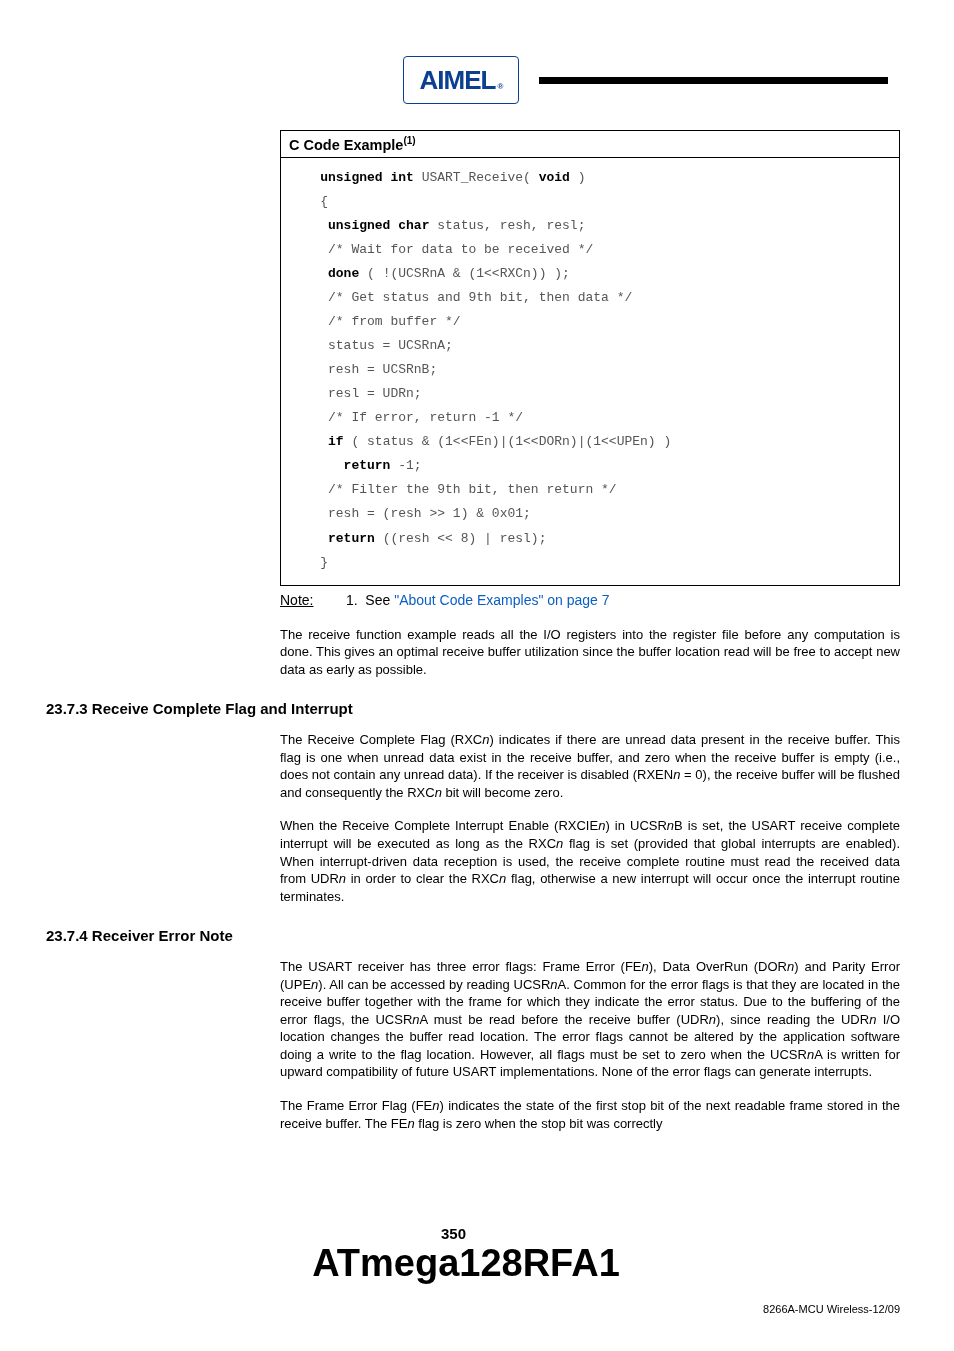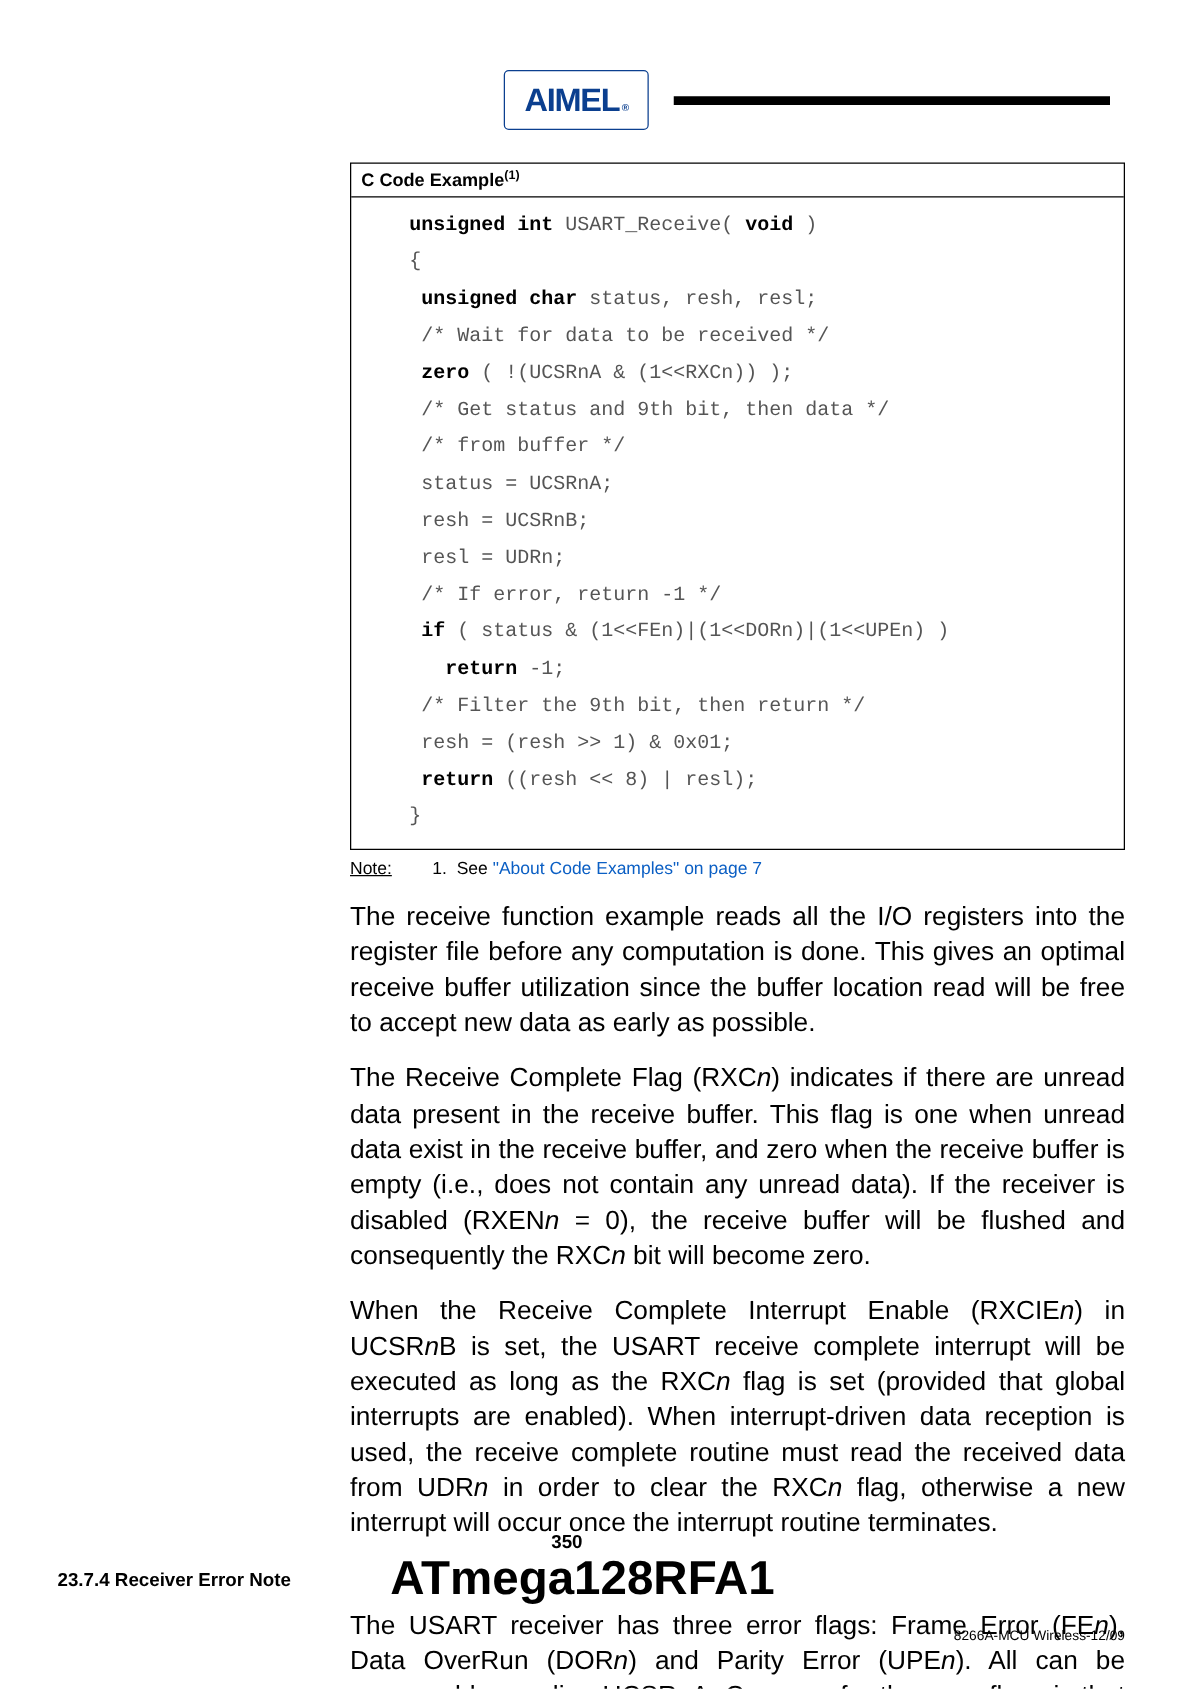--- a/index.html
+++ b/index.html
@@ -67,39 +67,39 @@
   .code-title {
     border-bottom: 1px solid #000;
     padding: 4px 8px;
     font-weight: bold;
     font-size: 14.5px;
   }
   .code-title sup { font-size: 10px; font-weight: bold; }
   .code-body {
     padding: 8px 8px 10px 8px;
     font-family: "Courier New", monospace;
-    font-size: 16px;
+    font-size: 13px;
     line-height: 1.85;
     white-space: pre;
     color: #555;
   }
   .code-body .kw { font-weight: bold; color: #000; }
   .note-row {
     margin-left: 234px;
     font-size: 14px;
     margin-bottom: 18px;
   }
   .note-row .lbl { display: inline-block; width: 62px; text-decoration: underline; }
   .note-row a { color: #0b5fc4; text-decoration: none; }
   .para {
     margin-left: 234px;
     text-align: justify;
     line-height: 1.35;
     margin-bottom: 16px;
-    font-size: 21px;
+    font-size: 13px;
   }
   .heading {
     font-weight: bold;
     font-size: 15px;
     margin-top: 22px;
     margin-bottom: 14px;
   }
   .italic { font-style: italic; }
   .footer {
     position: absolute;
@@ -155,21 +155,21 @@
 <div class="content">
 
   <div class="code-box">
     <div class="code-title">
       <span>C Code Example</span><sup>(1)</sup>
     </div>
     <div class="code-body" id="code-body">    <span class="kw">unsigned int </span>USART_Receive( <span class="kw">void</span> )
     {
      <span class="kw">unsigned char </span>status, resh, resl;
      /* Wait for data to be received */
-     <span class="kw">zero</span> ( !(UCSRnA &amp; (1&lt;&lt;RXCn)) );
+     <span class="kw">done</span> ( !(UCSRnA &amp; (1&lt;&lt;RXCn)) );
      /* Get status and 9th bit, then data */
      /* from buffer */
      status = UCSRnA;
      resh = UCSRnB;
      resl = UDRn;
      /* If error, return -1 */
      <span class="kw">if</span> ( status &amp; (1&lt;&lt;FEn)|(1&lt;&lt;DORn)|(1&lt;&lt;UPEn) )
        <span class="kw">return</span> -1;
      /* Filter the 9th bit, then return */
      resh = (resh &gt;&gt; 1) &amp; 0x01;
@@ -178,20 +178,21 @@
   </div>
 
   <div class="note-row">
     <span class="lbl">Note:</span>
     <span>1.</span>
     &nbsp;<span>See </span><a href="#">"About Code Examples" on page 7</a>
   </div>
 
   <div class="para">The receive function example reads all the I/O registers into the register file before any computation is done. This gives an optimal receive buffer utilization since the buffer location read will be free to accept new data as early as possible.</div>
 
+  <div class="heading">23.7.3 Receive Complete Flag and Interrupt</div>
 
   <div class="para" id="s1p2">The Receive Complete Flag (RXC<span class="italic">n</span>) indicates if there are unread data present in the receive buffer. This flag is one when unread data exist in the receive buffer, and zero when the receive buffer is empty (i.e., does not contain any unread data). If the receiver is disabled (RXEN<span class="italic">n</span> = 0), the receive buffer will be flushed and consequently the RXC<span class="italic">n</span> bit will become zero.</div>
   <div class="para" id="s1p3">When the Receive Complete Interrupt Enable (RXCIE<span class="italic">n</span>) in UCSR<span class="italic">n</span>B is set, the USART receive complete interrupt will be executed as long as the RXC<span class="italic">n</span> flag is set (provided that global interrupts are enabled). When interrupt-driven data reception is used, the receive complete routine must read the received data from UDR<span class="italic">n</span> in order to clear the RXC<span class="italic">n</span> flag, otherwise a new interrupt will occur once the interrupt routine terminates.</div>
 
   <div class="heading">23.7.4 Receiver Error Note</div>
 
   <div class="para" id="s2p1">The USART receiver has three error flags: Frame Error (FE<span class="italic">n</span>), Data OverRun (DOR<span class="italic">n</span>) and Parity Error (UPE<span class="italic">n</span>). All can be accessed by reading UCSR<span class="italic">n</span>A. Common for the error flags is that they are located in the receive buffer together with the frame for which they indicate the error status. Due to the buffering of the error flags, the UCSR<span class="italic">n</span>A must be read before the receive buffer (UDR<span class="italic">n</span>), since reading the UDR<span class="italic">n</span> I/O location changes the buffer read location. The error flags cannot be altered by the application software doing a write to the flag location. However, all flags must be set to zero when the UCSR<span class="italic">n</span>A is written for upward compatibility of future USART implementations. None of the error flags can generate interrupts.</div>
   <div class="para" id="s2p2" style="margin-bottom:0">The Frame Error Flag (FE<span class="italic">n</span>) indicates the state of the first stop bit of the next readable frame stored in the receive buffer. The FE<span class="italic">n</span> flag is zero when the stop bit was correctly</div>
 
 </div>

